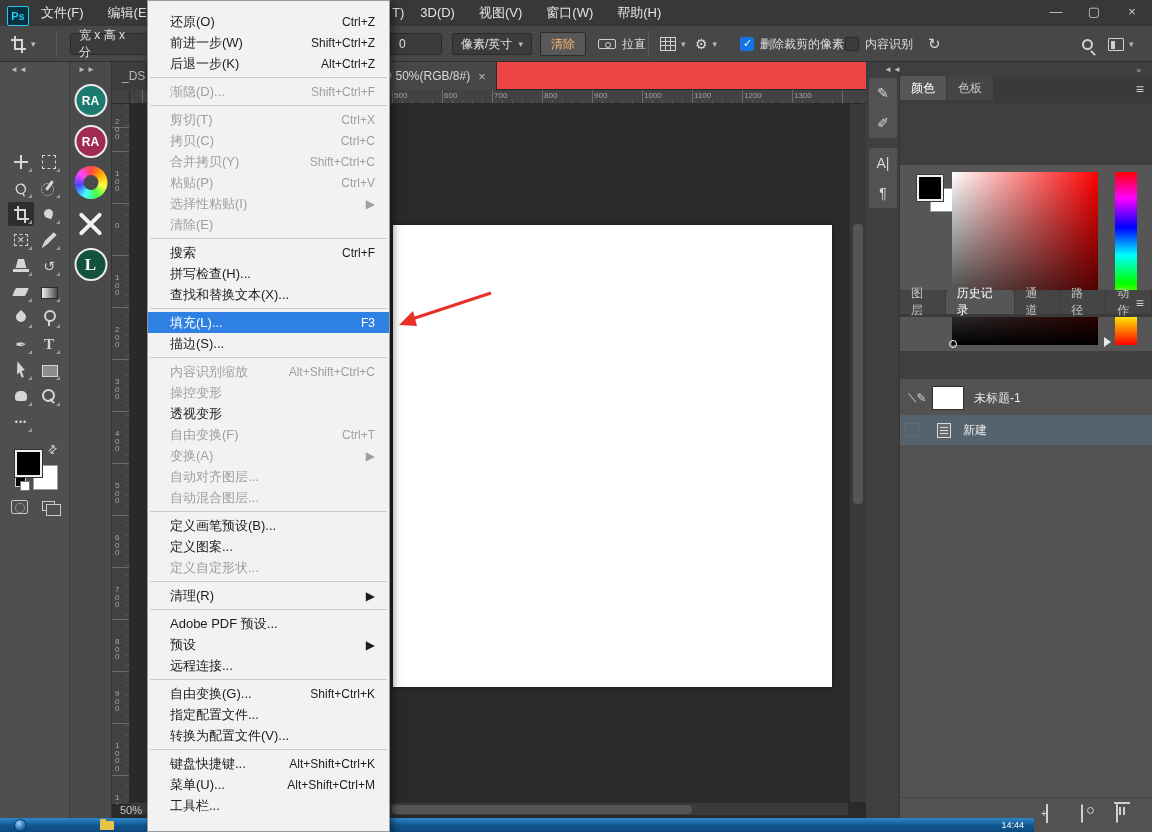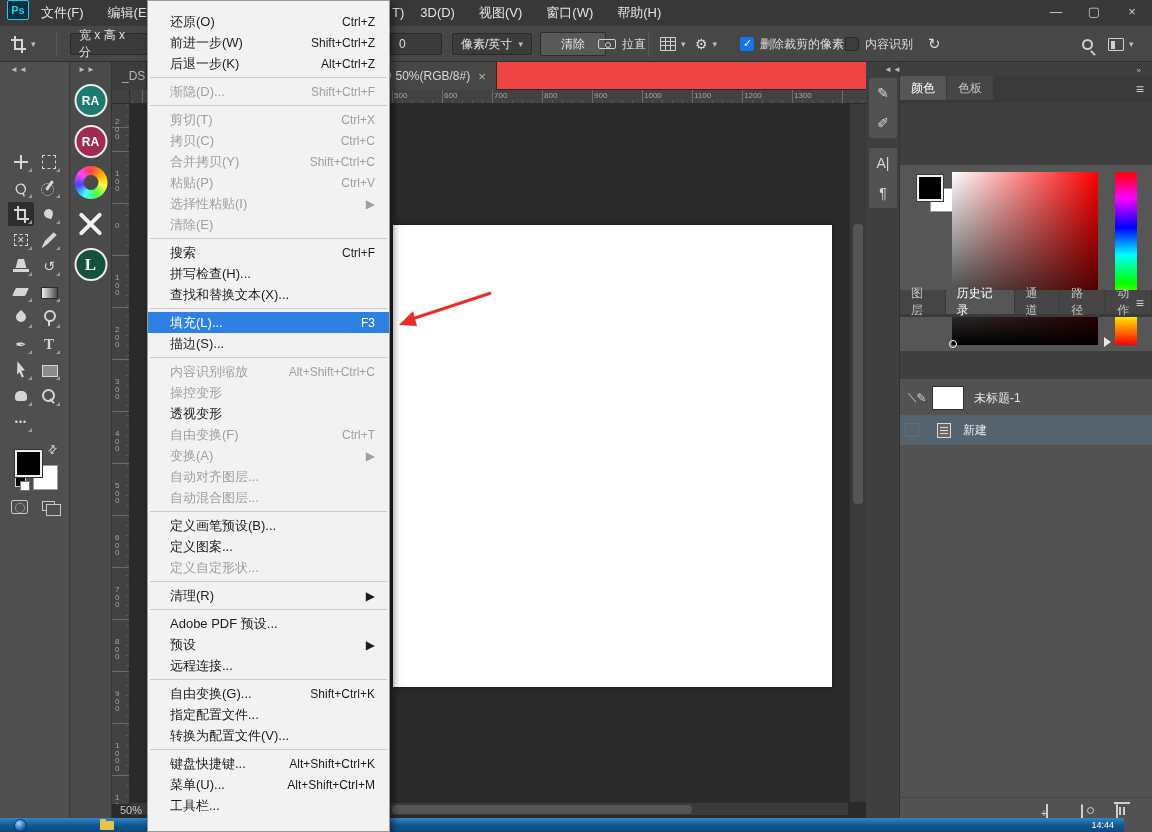--- a/index.html
+++ b/index.html
@@ -1,32 +1,32 @@
 <!DOCTYPE html>
 <html><head>
 <meta charset="utf-8">
 <style>
   * { margin:0; padding:0; box-sizing:border-box; }
   html,body { width:1152px; height:832px; overflow:hidden; }
   body { font-family:"Liberation Sans","DejaVu Sans",sans-serif; background:#2a2a2a; position:relative; color:#d6d6d6; }
   .abs { position:absolute; }
 
   
-  #menubar { left:0; top:0; width:1152px; height:26px; background:#383838; display:flex; align-items:flex-start; z-index:5; }
+  #menubar { left:0; top:0; width:1152px; height:26px; background:#383838; display:flex; align-items:flex-end; z-index:5; }
   .ps-logo { width:22px; height:20px; margin-left:7px; background:#08313f; border:1px solid #26c9f4; color:#26c9f4; font-size:11px; font-weight:bold; display:flex; align-items:center; justify-content:center; border-radius:2px; }
   .mb-item { color:#e3e3e3; font-size:13px; padding:0 12px; line-height:26px; }
   #mb-right { position:absolute; left:388px; top:0; display:flex; }
   #win-controls { position:absolute; right:8px; top:0; display:flex; gap:14px; }
   .winbtn { color:#cfcfcf; font-size:13px; width:24px; text-align:center; line-height:24px; }
 
   
   #optionsbar { left:0; top:26px; width:1152px; height:36px; background:#474747; border-bottom:1px solid #2e2e2e; z-index:4; }
   .ob { position:absolute; top:0; height:36px; display:flex; align-items:center; font-size:12px; color:#dcdcdc; }
   .ob-field { background:#3b3b3b; border:1px solid #2a2a2a; border-radius:2px; height:22px; display:flex; align-items:center; padding:0 8px; color:#e0e0e0; }
-  .ob-btn { background:#585858; border:1px solid #2c2c2c; border-radius:2px; height:24px; display:flex; align-items:center; padding:0 20px; color:#e5e5e5; }
+  .ob-btn { background:#585858; border:1px solid #2c2c2c; border-radius:2px; height:24px; display:flex; align-items:center; padding:0 10px; color:#fdba74; }
   .chev { font-size:9px; color:#bdbdbd; margin-left:5px; }
   .cb { width:14px; height:14px; border:1px solid #2a2a2a; border-radius:2px; background:#3c3c3c; margin-right:6px; position:relative; }
   .cb.checked { background:#1473e6; border-color:#1473e6; }
   .cb.checked::after { content:"✓"; position:absolute; left:2px; top:-1px; color:#fff; font-size:11px; font-weight:bold; }
   .sep-v { width:1px; height:26px; background:#3a3a3a; border-right:1px solid #565656; }
   .icon-grid { width:16px; height:14px; border:1px solid #d0d0d0; background:
      linear-gradient(90deg,transparent 4px,#d0d0d0 4px,#d0d0d0 5px,transparent 5px,transparent 9px,#d0d0d0 9px,#d0d0d0 10px,transparent 10px),
      linear-gradient(0deg,transparent 4px,#d0d0d0 4px,#d0d0d0 5px,transparent 5px,transparent 8px,#d0d0d0 8px,#d0d0d0 9px,transparent 9px); }
   .icon-level { width:18px; height:10px; border:1px solid #d0d0d0; border-radius:2px; position:relative; }
   .icon-level::after { content:""; position:absolute; left:6px; top:2px; width:4px; height:4px; border:1px solid #d0d0d0; border-radius:50%; }
@@ -159,21 +159,21 @@
   #edit-menu { left:147px; top:0; width:243px; height:832px; background:#f2f2f2; border:1px solid #9a9a9a; box-shadow:3px 3px 8px rgba(0,0,0,.5); z-index:50; padding-top:10px; overflow:hidden; }
   .menu-item { height:21px; display:flex; align-items:center; justify-content:space-between; padding:0 14px 0 22px; font-size:13px; color:#1c1c1c; }
   .menu-item .mi-shortcut { color:#1c1c1c; font-size:12px; }
   .menu-item.disabled, .menu-item.disabled .mi-shortcut { color:#9f9f9f; }
   .menu-item.highlight { background:#2f80e3; color:#fff; }
   .menu-item.highlight .mi-shortcut { color:#fff; }
   .menu-sep { height:1px; background:#c9c9c9; margin:3px 2px; }
   .mi-sub { font-size:9px; }
 
   
-  #taskbar { left:0; top:818px; width:1124px; height:14px; background:linear-gradient(180deg,#2f87c8 0%,#11568f 55%,#0c4a7e 100%); z-index:40; }
+  #taskbar { left:0; top:818px; width:1034px; height:14px; background:linear-gradient(180deg,#2f87c8 0%,#11568f 55%,#0c4a7e 100%); z-index:40; }
   #start-orb { position:absolute; left:14px; top:1px; width:13px; height:13px; border-radius:50%; background:radial-gradient(circle at 35% 30%,#9fd4ff,#1f6ab0 60%,#0a3f70); border:1px solid #0a3a63; }
   #tb-folder { position:absolute; left:100px; top:3px; width:14px; height:9px; background:#e8c34a; border-radius:1px; }
   #tb-folder::before { content:""; position:absolute; left:0; top:-2px; width:6px; height:2px; background:#e8c34a; border-radius:1px 1px 0 0; }
   #tb-clock { position:absolute; right:10px; top:2px; font-size:9px; color:#fff; }
 
   
   #arrow-svg { left:0; top:0; z-index:60; pointer-events:none; }
 </style>
 </head>
 <body>

